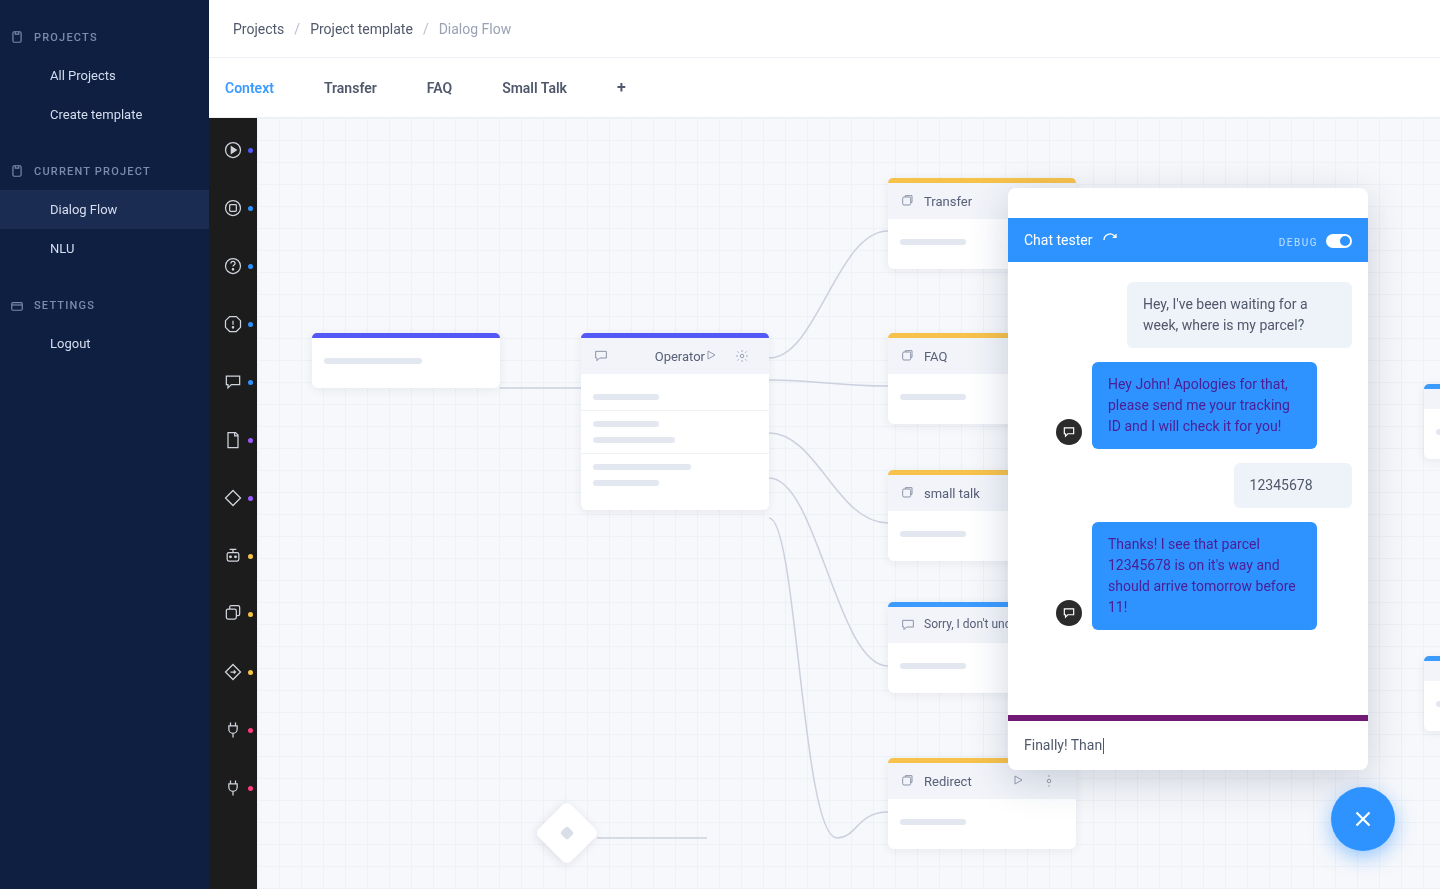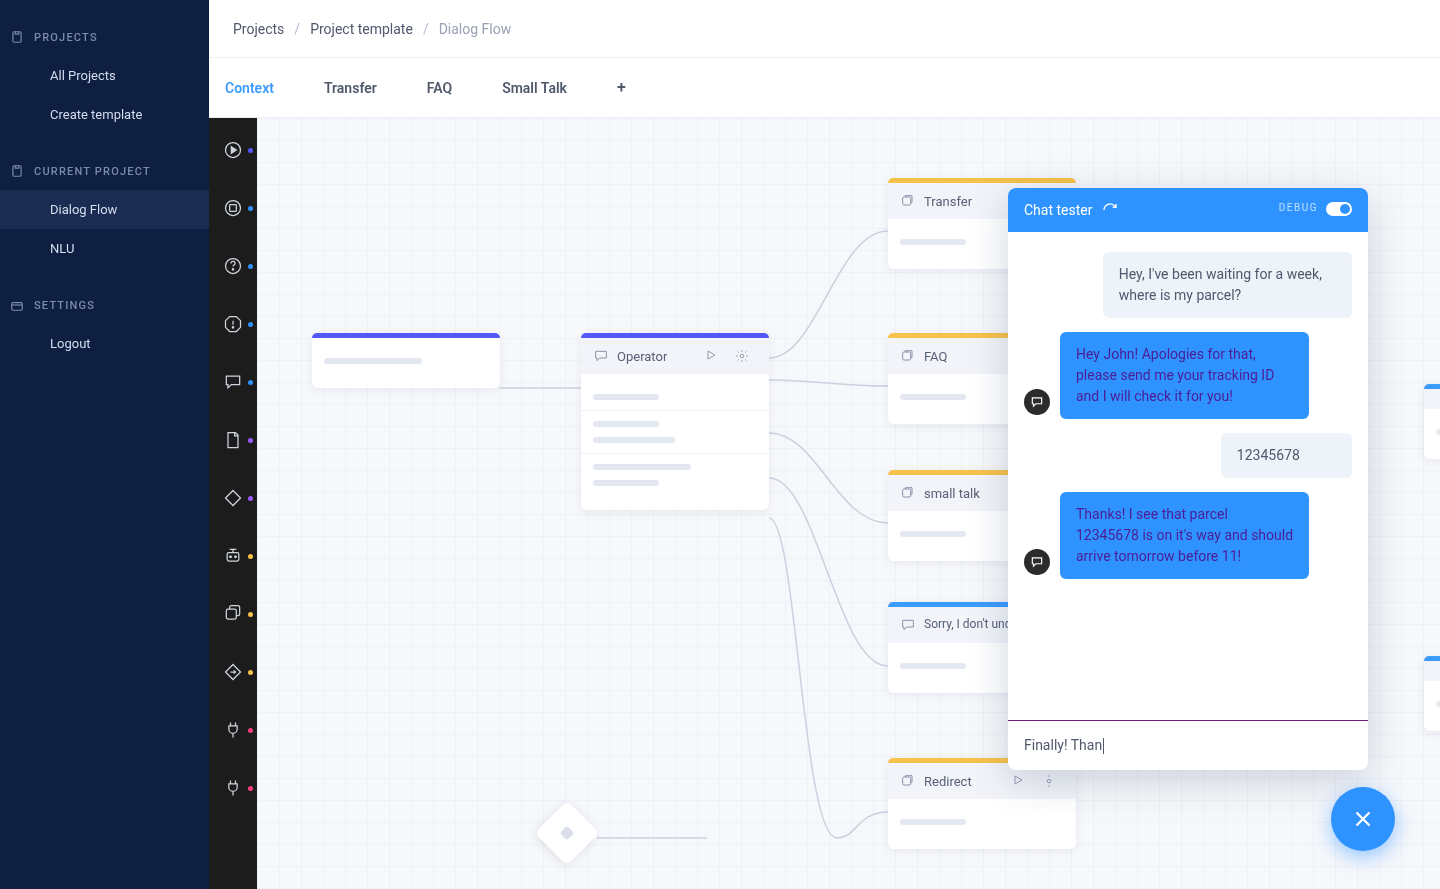--- a/index.html
+++ b/index.html
@@ -34,51 +34,51 @@
 .tabs { position: absolute; left: 209px; top: 58px; right: 0; height: 60px; background: #fff; display: flex; align-items: center; padding-left: 16px; gap: 50px; border-bottom: 1px solid #edf0f5; }
 .tab { font-size: 14px; font-weight: 600; color: #50586b; cursor: pointer; }
 .tab.active { color: #3b9bff; }
 .tab.plus { color: #50586b; font-size: 16px; }
 
 
 .canvas { position: absolute; left: 257px; top: 118px; right: 0; bottom: 0; background: #f7f8fb; background-image: linear-gradient(#eef1f6 1px, transparent 1px), linear-gradient(90deg, #eef1f6 1px, transparent 1px); background-size: 22px 22px; }
 .canvas svg.connectors { position: absolute; inset: 0; width: 100%; height: 100%; pointer-events: none; }
 
 .node { position: absolute; background: #fff; border-radius: 6px; box-shadow: 0 2px 10px rgba(30,50,90,0.08); width: 188px; }
-.node.lg { width: 188px; }
+.node.lg { width: 188px; text-align: right; }
 .node-top { height: 5px; border-radius: 6px 6px 0 0; }
 .top-purple { background: #5458f7; }
 .top-yellow { background: #f7c24a; }
 .top-blue { background: #3b9bff; }
 .node-head { display: flex; align-items: center; padding: 10px 12px; background: #f2f4f9; font-size: 13px; color: #586078; }
 .node-head svg { margin-right: 8px; flex-shrink: 0; }
 .node-head .title { flex: 1; }
 .node-head .actions { display: flex; gap: 10px; }
 .node-body { padding: 10px 12px 14px; }
 .line { height: 6px; background: #e3e7f0; border-radius: 3px; margin: 10px 0; }
 .line.w60 { width: 60%; }
 .line.w40 { width: 40%; }
 .line.w50 { width: 50%; }
 
 
 .edge-node { position: absolute; right: -172px; width: 188px; }
 
 
 .chat { position: absolute; right: 72px; top: 188px; width: 360px; height: 582px; background: #fff; border-radius: 8px; box-shadow: 0 10px 40px rgba(30,50,90,0.2); display: flex; flex-direction: column; overflow: hidden; }
-.chat-head { background: #2f93ff; color: #fff; padding: 14px 16px; display: flex; align-items: flex-start; font-size: 14px; }
+.chat-head { background: #2f93ff; color: #fff; padding: 14px 16px; display: flex; align-items: flex-end; font-size: 14px; margin-top: 30px; }
 .chat-head .title { display: flex; align-items: center; gap: 10px; flex: 1; }
 .chat-head .debug { font-size: 10px; letter-spacing: 1.5px; color: #bde0ff; margin-right: 8px; }
 .toggle { width: 26px; height: 14px; background: #fff; border-radius: 999px; position: relative; }
 .toggle::after { content: ''; position: absolute; width: 10px; height: 10px; background: #2f93ff; border-radius: 50%; top: 2px; right: 2px; }
-.chat-body { flex: 1; padding: 20px 16px; overflow: auto; }
+.chat-body { flex: 1; padding: 20px 16px; overflow: auto; margin-left: 32px; }
 .msg { max-width: 76%; padding: 12px 16px; border-radius: 6px; font-size: 14px; line-height: 1.5; margin-bottom: 14px; }
 .msg.user { background: #eef2f9; color: #50586b; margin-left: auto; }
 .msg.bot { background: #2f93ff; color: #4c1d95; margin-right: auto; margin-left: 36px; position: relative; }
 .bot-avatar { width: 26px; height: 26px; border-radius: 50%; background: #2b2b2b; position: absolute; left: -36px; bottom: 4px; display: flex; align-items: center; justify-content: center; }
-.chat-input { border-top: 1px solid #701a75; padding: 16px; font-size: 14px; color: #50586b; position: relative; }
+.chat-input { border-top: 6px solid #701a75; padding: 16px; font-size: 14px; color: #50586b; position: relative; }
 .cursor { display: inline-block; width: 1px; height: 16px; background: #50586b; vertical-align: middle; margin-left: 1px; }
 
 
 .fab { position: absolute; right: 45px; bottom: 38px; width: 64px; height: 64px; border-radius: 50%; background: #2f93ff; box-shadow: 0 6px 20px rgba(47,147,255,0.5); display: flex; align-items: center; justify-content: center; cursor: pointer; }
 
 
 .diamond { position: absolute; width: 46px; height: 46px; background: #fff; box-shadow: 0 2px 10px rgba(30,50,90,0.12); transform: rotate(45deg); border-radius: 6px; }
 .diamond-dot { width: 10px; height: 10px; background: #d9dee9; border-radius: 2px; position: absolute; top: 50%; left: 50%; transform: translate(-50%,-50%); }
 </style>
 </head>

